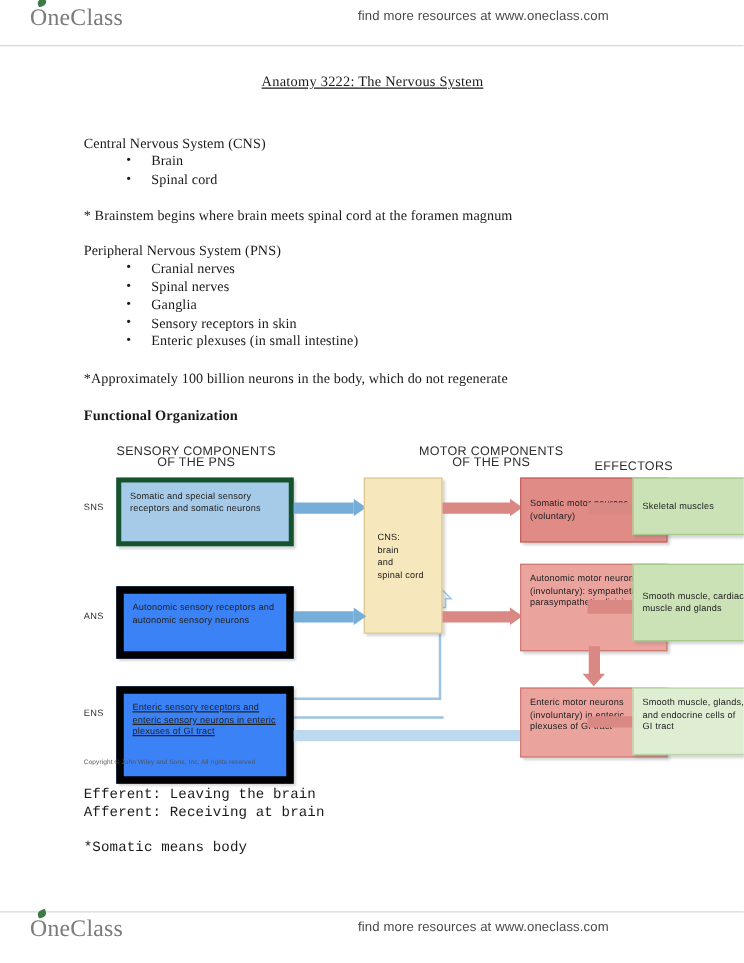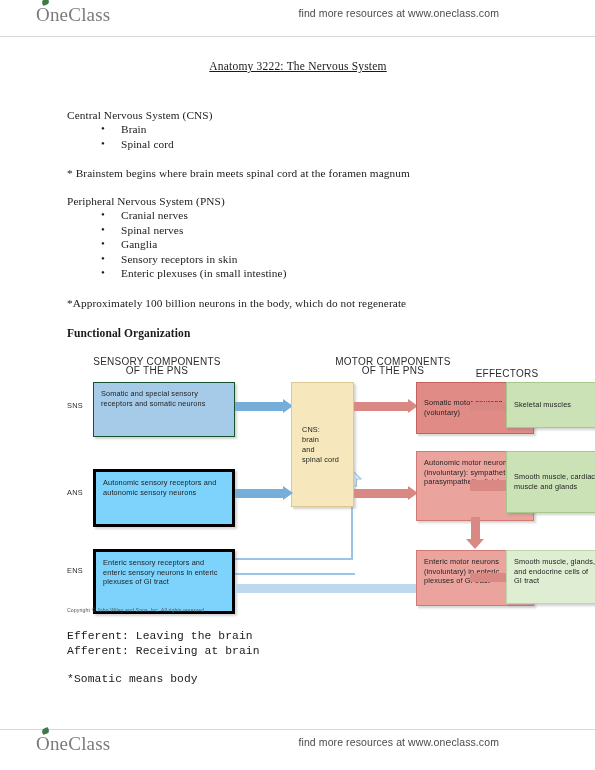--- a/index.html
+++ b/index.html
@@ -1,21 +1,21 @@
 <!DOCTYPE html>
 <html><head>
 <meta charset="utf-8">
 <style>
   html,body{margin:0;padding:0;background:#ffffff;}
   body{width:595px;height:770px;position:relative;overflow:hidden;
        font-family:"Liberation Serif",serif;color:#1a1a1a;
        -webkit-font-smoothing:none;}
 
   
-  .brandbar{position:absolute;left:16px;width:500px;height:34px;}
+  .brandbar{position:absolute;left:4px;width:500px;height:34px;}
   .brandbar.top{top:2px;}
   .brandbar.bottom{top:731px;}
   .brand-logo{position:absolute;left:20px;top:2px;
               font-family:"Liberation Serif",serif;font-size:19px;
               color:#7b7b7b;letter-spacing:.2px;font-weight:400;}
   .brand-logo .leaf{position:absolute;left:6px;top:-5px;width:7px;height:6px;
                     background:#3d7a46;border-radius:60% 10% 55% 15%;
                     transform:rotate(-18deg);}
   .brand-tag{position:absolute;right:17px;top:5px;
              font-family:"Liberation Sans",sans-serif;font-size:10.5px;
@@ -40,22 +40,22 @@
   .fig-head{position:absolute;font-family:"Liberation Sans",sans-serif;
             font-size:10px;color:#2d2d2d;text-align:center;line-height:9.4px;
             letter-spacing:.25px;}
   .side-label{position:absolute;font-family:"Liberation Sans",sans-serif;
               font-size:7.4px;color:#2d2d2d;letter-spacing:.3px;}
 
   .bx{position:absolute;box-sizing:border-box;
       font-family:"Liberation Sans",sans-serif;font-size:7.3px;
       line-height:9.6px;color:#222;padding:6px 7px;letter-spacing:.15px;
       box-shadow:2px 2px 2px rgba(120,120,120,.32);}
-  .bx.blue{background:#a6cbe8;border:1px solid #14532d;}
-  .bx.blue-lt{background:#7dd3fc;border:3px solid #000000;}
+  .bx.blue{background:#a6cbe8;border:4px solid #14532d;}
+  .bx.blue-lt{background:#3b82f6;border:6px solid #000000;}
   .bx.red{background:#e08b86;border:1px solid #c4635e;}
   .bx.red-lt{background:#eaa39d;border:1px solid #cf7a74;}
   .bx.cns{background:#f6e7bd;border:1px solid #dcc893;}
   .bx.green{background:#cbe2b6;border:1px solid #a7c98c;}
   .bx.green-lt{background:#dfeed3;border:1px solid #bcd6aa;}
   .bx.vcenter{display:flex;align-items:center;}
 
   
   .arrow{position:absolute;}
   .arrow .shaft{position:absolute;left:0;top:0;height:100%;}
@@ -205,21 +205,21 @@
     <div class="head" style="left:38px;margin-top:-8.5px;border-top:8.5px solid transparent;border-bottom:8.5px solid transparent;"></div>
   </div>
 
   <div class="bx green vcenter" style="left:439px;top:94px;width:98px;height:62px;">Smooth muscle, cardiac muscle and glands</div>
 
   <div class="arrow-down" style="left:393px;top:160px;width:30px;height:32px;">
     <div class="shaft" style="height:24px;"></div>
     <div class="head"></div>
   </div>
 
-  <div class="bx blue-lt" style="left:26px;top:192px;width:142px;height:65px;">Enteric sensory receptors and enteric sensory neurons in enteric plexuses of GI tract</div>
+  <div class="bx blue-lt" style="left:26px;top:192px;width:142px;height:78px;text-decoration:underline;">Enteric sensory receptors and enteric sensory neurons in enteric plexuses of GI tract</div>
 
   <div class="arrow ar-bluelt" style="left:168px;top:225px;width:192px;height:13px;">
     <div class="shaft" style="width:182px;top:2px;height:9px;"></div>
     <div class="head" style="left:182px;margin-top:-6.5px;border-top:6.5px solid transparent;border-bottom:6.5px solid transparent;"></div>
   </div>
 
   <div class="bx red-lt" style="left:349px;top:193px;width:118px;height:56px;">Enteric motor neurons (involuntary) in enteric plexuses of GI tract</div>
 
   <div class="arrow ar-red" style="left:403px;top:213px;width:48px;height:15px;">
     <div class="shaft" style="width:38px;top:3px;height:9px;"></div>

